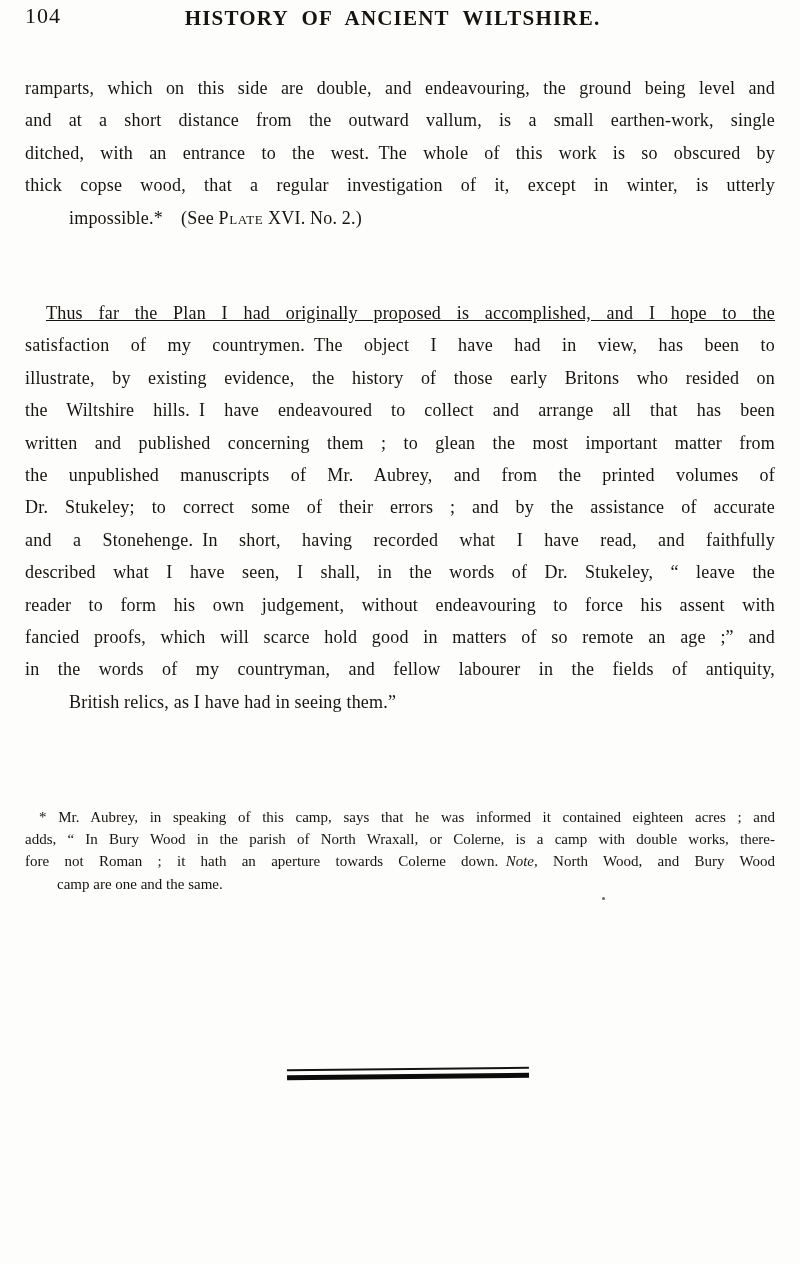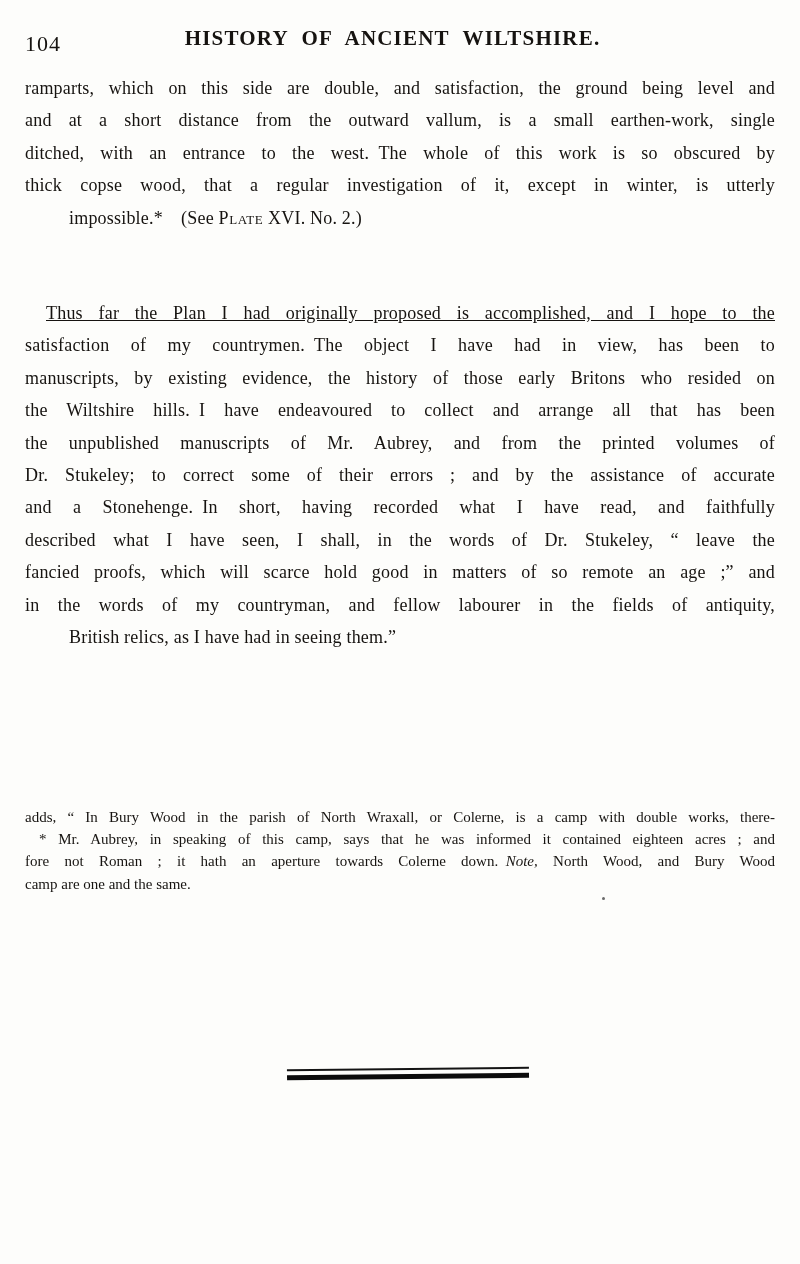--- a/index.html
+++ b/index.html
@@ -9,29 +9,29 @@
     background: #fdfdfb;
     color: #161310;
     font-family: "Liberation Serif", serif;
     overflow: hidden;
   }
   .page { position: absolute; inset: 0; }
 
   .page-number {
     position: absolute;
     left: 25px;
-    top: 31px;
+    top: 3px;
     font-size: 22px;
     letter-spacing: 1px;
   }
   .running-header {
     position: absolute;
     left: 0;
     right: 15px;
-    top: 26px;
+    top: 6px;
     text-align: center;
     font-size: 21px;
     font-weight: bold;
     letter-spacing: 1.2px;
     word-spacing: 7px;
   }
 
   .textblock {
     position: absolute;
     left: 25px;
@@ -62,20 +62,21 @@
   .fline {
     font-size: 15px;
     line-height: 22.2px;
     text-align: justify;
     text-align-last: justify;
     -moz-text-align-last: justify;
   }
   .fline.first { text-indent: 14px; }
   .fline.lastline {
     text-align-last: left;
+    margin-left: 32px;
     -moz-text-align-last: left;
   }
 
   .end-rule {
     position: absolute;
     left: 287px;
     top: 1068px;
     width: 242px;
     transform: rotate(-0.55deg);
   }
@@ -94,44 +95,46 @@
 </style>
 </head>
 <body>
 
 <div class="page">
 
   <div class="page-number">104</div>
   <div class="running-header">HISTORY OF ANCIENT WILTSHIRE.</div>
 
   <div class="textblock para1">
-    <div class="line">ramparts, which on this side are double, and satisfaction, the ground being level and</div>
+    <div class="line">ramparts, which on this side are double, and endeavouring, the ground being level and</div>
     <div class="line">and at a short distance from the outward vallum, is a small earthen-work, single</div>
     <div class="line">ditched, with an entrance to the west. The whole of this work is so obscured by</div>
     <div class="line">thick copse wood, that a regular investigation of it, except in winter, is utterly</div>
     <div class="line lastline"><span>impossible.* (See </span><span class="sc">Plate</span><span> XVI. No. 2.)</span></div>
   </div>
 
   <div class="textblock para2">
     <div class="line first">Thus far the Plan I had originally proposed is accomplished, and I hope to the</div>
     <div class="line">satisfaction of my countrymen. The object I have had in view, has been to</div>
-    <div class="line">manuscripts, by existing evidence, the history of those early Britons who resided on</div>
+    <div class="line">illustrate, by existing evidence, the history of those early Britons who resided on</div>
     <div class="line">the Wiltshire hills. I have endeavoured to collect and arrange all that has been</div>
+    <div class="line">written and published concerning them ; to glean the most important matter from</div>
     <div class="line">the unpublished manuscripts of Mr. Aubrey, and from the printed volumes of</div>
     <div class="line">Dr. Stukeley; to correct some of their errors ; and by the assistance of accurate</div>
     <div class="line">and a Stonehenge. In short, having recorded what I have read, and faithfully</div>
     <div class="line">described what I have seen, I shall, in the words of Dr. Stukeley, “ leave the</div>
+    <div class="line">reader to form his own judgement, without endeavouring to force his assent with</div>
     <div class="line">fancied proofs, which will scarce hold good in matters of so remote an age ;” and</div>
     <div class="line">in the words of my countryman, and fellow labourer in the fields of antiquity,</div>
     <div class="line lastline">British relics, as I have had in seeing them.”</div>
   </div>
 
   <div class="textblock footnote">
+    <div class="fline first">* Mr. Aubrey, in speaking of this camp, says that he was informed it contained eighteen acres ; and</div>
     <div class="fline">adds, “ In Bury Wood in the parish of North Wraxall, or Colerne, is a camp with double works, there-</div>
-    <div class="fline first">* Mr. Aubrey, in speaking of this camp, says that he was informed it contained eighteen acres ; and</div>
     <div class="fline"><span>fore not Roman ; it hath an aperture towards Colerne down. </span><span class="it">Note,</span><span> North Wood, and Bury Wood</span></div>
     <div class="fline lastline">camp are one and the same.</div>
   </div>
 
   <div class="end-rule">
     <div class="rule-thin"></div>
     <div class="rule-thick"></div>
   </div>
 
   <div class="speck"></div>

